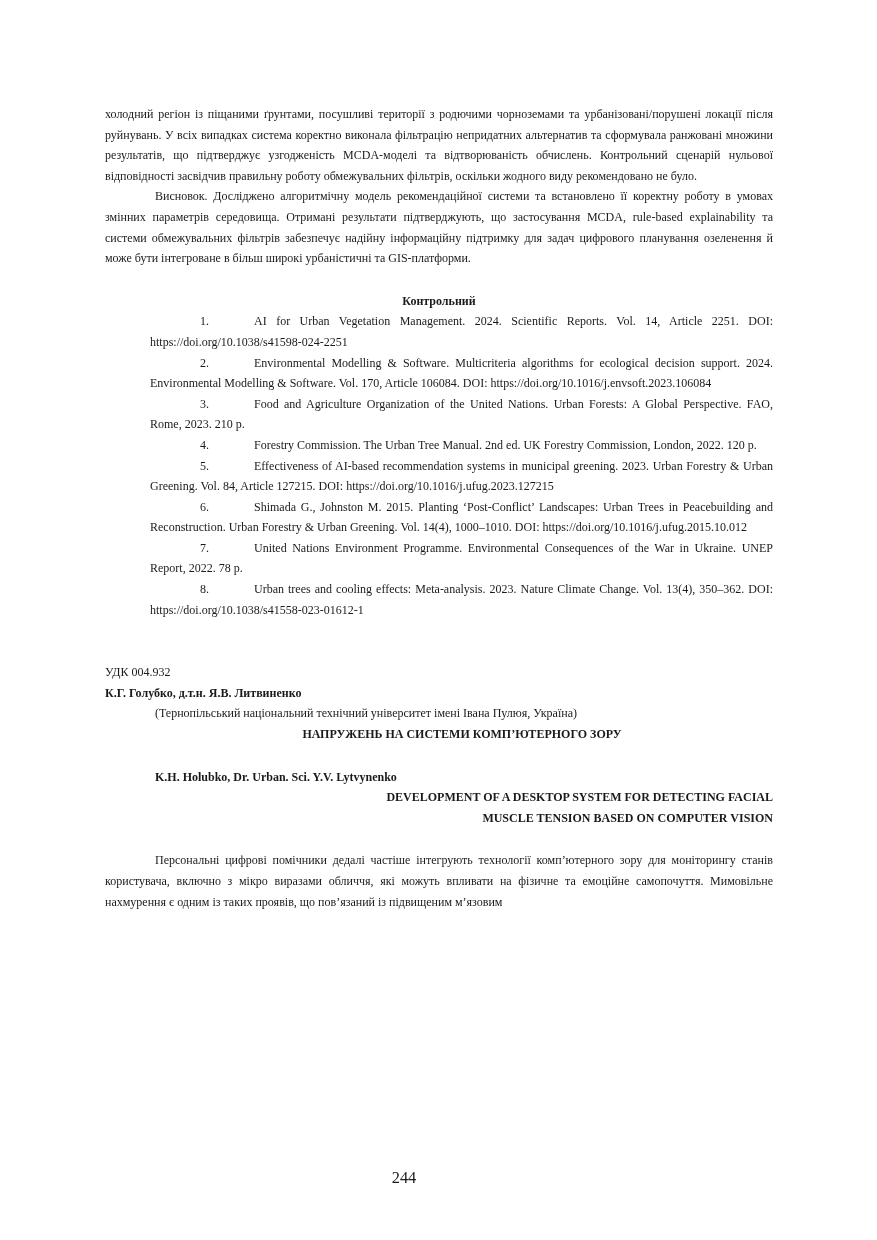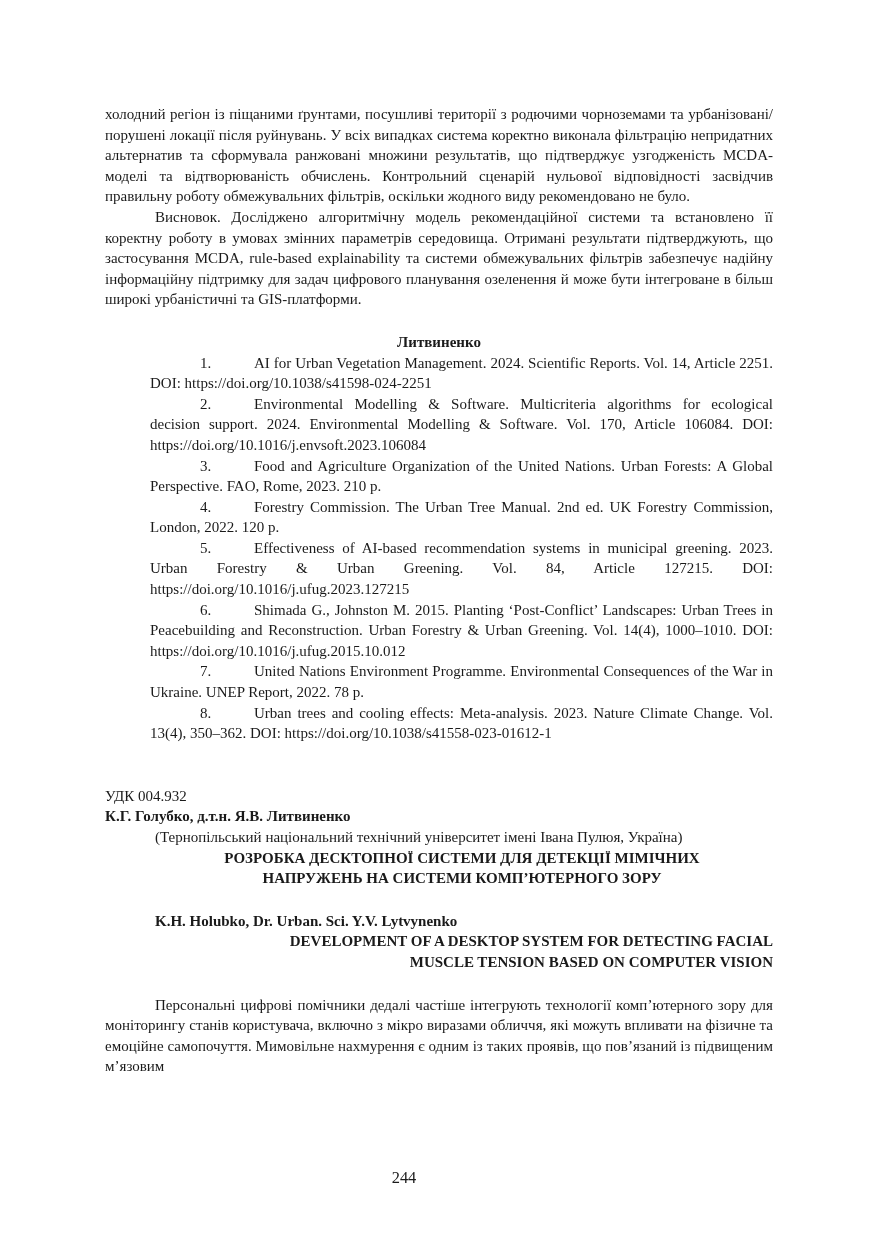--- a/index.html
+++ b/index.html
@@ -1,20 +1,20 @@
 <!DOCTYPE html>
 <html><head>
 <meta charset="utf-8">
 <style>
   html, body { margin: 0; padding: 0; background: #ffffff; }
   body { width: 877px; height: 1240px; position: relative; overflow: hidden; }
   .page {
     position: absolute; left: 105px; top: 104px; width: 668px;
     font-family: "Liberation Serif", "DejaVu Serif", serif;
-    font-size: 15px; line-height: 20.6px; color: #1a1a1a;
+    font-size: 12px; line-height: 20.6px; color: #1a1a1a;
   }
   p { margin: 0; text-align: justify; }
   .indent { text-indent: 50px; }
   .bold { font-weight: bold; }
   .heading-lit { text-align: center; font-weight: bold; margin-top: 22px; }
   .ref { text-align: justify; text-indent: 50px; margin-left: 45px; }
   .ref .num { display: inline-block; width: 54px; text-indent: 0; }
   .gap-lg { height: 42px; }
   .title-uk { text-align: center; font-weight: bold; padding-left: 46px; }
   .authors-en { font-weight: bold; padding-left: 50px; margin-top: 22px; }
@@ -25,39 +25,38 @@
     font-family: "Liberation Serif", "DejaVu Serif", serif; font-size: 16.4px; color: #1a1a1a;
   }
 </style>
 </head>
 <body>
 
 <div class="page">
   <p>холодний регіон із піщаними ґрунтами, посушливі території з родючими чорноземами та урбанізовані/порушені локації після руйнувань. У всіх випадках система коректно виконала фільтрацію непридатних альтернатив та сформувала ранжовані множини результатів, що підтверджує узгодженість MCDA-моделі та відтворюваність обчислень. Контрольний сценарій нульової відповідності засвідчив правильну роботу обмежувальних фільтрів, оскільки жодного виду рекомендовано не було.</p>
   <p class="indent">Висновок. Досліджено алгоритмічну модель рекомендаційної системи та встановлено її коректну роботу в умовах змінних параметрів середовища. Отримані результати підтверджують, що застосування MCDA, rule-based explainability та системи обмежувальних фільтрів забезпечує надійну інформаційну підтримку для задач цифрового планування озеленення й може бути інтегроване в більш широкі урбаністичні та GIS-платформи.</p>
 
-  <p class="heading-lit">Литвиненко</p>
+  <p class="heading-lit">Контрольний</p>
 
   <div>
     <p class="ref"><span class="num">1.</span><span>AI for Urban Vegetation Management. 2024. Scientific Reports. Vol. 14, Article 2251. DOI: https://doi.org/10.1038/s41598-024-2251</span></p>
     <p class="ref"><span class="num">2.</span><span>Environmental Modelling &amp; Software. Multicriteria algorithms for ecological decision support. 2024. Environmental Modelling &amp; Software. Vol. 170, Article 106084. DOI: https://doi.org/10.1016/j.envsoft.2023.106084</span></p>
     <p class="ref"><span class="num">3.</span><span>Food and Agriculture Organization of the United Nations. Urban Forests: A Global Perspective. FAO, Rome, 2023. 210 p.</span></p>
     <p class="ref"><span class="num">4.</span><span>Forestry Commission. The Urban Tree Manual. 2nd ed. UK Forestry Commission, London, 2022. 120 p.</span></p>
     <p class="ref"><span class="num">5.</span><span>Effectiveness of AI-based recommendation systems in municipal greening. 2023. Urban Forestry &amp; Urban Greening. Vol. 84, Article 127215. DOI: https://doi.org/10.1016/j.ufug.2023.127215</span></p>
     <p class="ref"><span class="num">6.</span><span>Shimada G., Johnston M. 2015. Planting ‘Post-Conflict’ Landscapes: Urban Trees in Peacebuilding and Reconstruction. Urban Forestry &amp; Urban Greening. Vol. 14(4), 1000–1010. DOI: https://doi.org/10.1016/j.ufug.2015.10.012</span></p>
     <p class="ref"><span class="num">7.</span><span>United Nations Environment Programme. Environmental Consequences of the War in Ukraine. UNEP Report, 2022. 78 p.</span></p>
     <p class="ref"><span class="num">8.</span><span>Urban trees and cooling effects: Meta-analysis. 2023. Nature Climate Change. Vol. 13(4), 350–362. DOI: https://doi.org/10.1038/s41558-023-01612-1</span></p>
   </div>
 
   <div class="gap-lg"></div>
 
   <p>УДК 004.932</p>
   <p class="bold">К.Г. Голубко, д.т.н. Я.В. Литвиненко</p>
   <p class="indent">(Тернопільський національний технічний університет імені Івана Пулюя, Україна)</p>
-  <p class="title-uk">РОЗРОБКА ДЕСКТОПНОЇ СИСТЕМИ ДЛЯ ДЕТЕКЦІЇ МІМІЧНИХ</p>
   <p class="title-uk">НАПРУЖЕНЬ НА СИСТЕМИ КОМП’ЮТЕРНОГО ЗОРУ</p>
 
   <p class="authors-en">K.H. Holubko, Dr. Urban. Sci. Y.V. Lytvynenko</p>
   <p class="title-en">DEVELOPMENT OF A DESKTOP SYSTEM FOR DETECTING FACIAL</p>
   <p class="title-en">MUSCLE TENSION BASED ON COMPUTER VISION</p>
 
   <p class="indent abstract">Персональні цифрові помічники дедалі частіше інтегрують технології комп’ютерного зору для моніторингу станів користувача, включно з мікро виразами обличчя, які можуть впливати на фізичне та емоційне самопочуття. Мимовільне нахмурення є одним із таких проявів, що пов’язаний із підвищеним м’язовим</p>
 </div>
 
 <div class="page-number">244</div>

